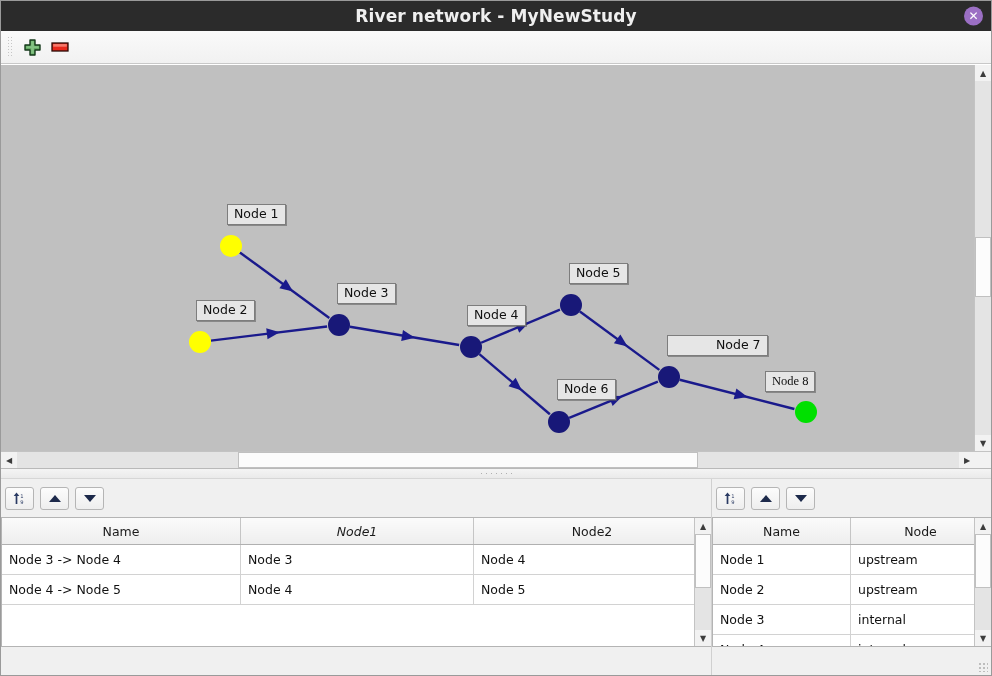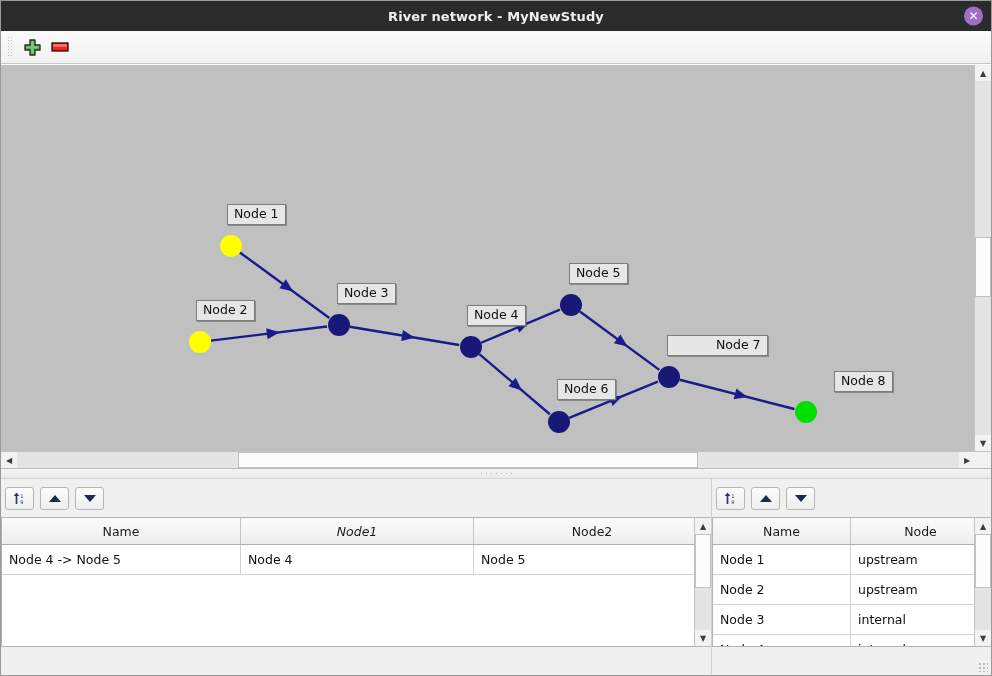--- a/index.html
+++ b/index.html
@@ -25,21 +25,21 @@
     position: relative;
     height: 30px;
     background: #2b2b2b;
     color: #e8e8e8;
     display: flex;
     align-items: center;
     justify-content: center;
     flex: 0 0 30px;
   }
   .titlebar .title {
-    font-size: 13px;
+    font-size: 17px;
     font-weight: bold;
     letter-spacing: 0.1px;
     color: #efefef;
   }
   .close-btn {
     position: absolute;
     right: 8px; top: 50%;
     transform: translateY(-50%);
     width: 19px; height: 19px;
     border-radius: 50%;
@@ -305,21 +305,21 @@
         </g>
     </svg>
     <div id="labels-layer">
         <div class="node-label" style="left: 226px; top: 139px;">Node 1</div>
         <div class="node-label" style="left: 195px; top: 235px;">Node 2</div>
         <div class="node-label" style="left: 336px; top: 218px;">Node 3</div>
         <div class="node-label" style="left: 466px; top: 240px;">Node 4</div>
         <div class="node-label" style="left: 568px; top: 198px;">Node 5</div>
         <div class="node-label" style="left: 556px; top: 314px;">Node 6</div>
         <div class="node-label" style="left: 666px; top: 270px; padding-left: 48px;">Node 7</div>
-        <div class="node-label" style="left: 833px; top: 306px;">Node 8</div>
+        <div class="node-label" style="left: 764px; top: 306px; font-family: Liberation Serif, serif;">Node 8</div>
       </div>
 
     <div class="vscroll">
       <div class="vtrack" style="top:16px;bottom:16px;"></div>
       <div class="sb-arrow" style="top:0;left:0;width:16px;height:16px;">▲</div>
       <div class="sb-thumb" style="top:172px;left:0;width:16px;height:60px;"></div>
       <div class="sb-arrow" style="bottom:0;left:0;width:16px;height:16px;">▼</div>
     </div>
   </div>
 
@@ -356,20 +356,25 @@
       <div class="table-area">
         <table class="grid" id="branch-table">
           <thead>
               <tr id="branch-head">
                 <th style="width: 236px;">Name</th>
                 <th style="width: 230px; font-style: italic;">Node1</th>
                 <th>Node2</th>
               </tr>
             </thead>
           <tbody id="branch-body">
+              <tr>
+                <td>Node 3 -&gt; Node 4</td>
+                <td>Node 3</td>
+                <td>Node 4</td>
+              </tr>
               <tr>
                 <td>Node 4 -&gt; Node 5</td>
                 <td>Node 4</td>
                 <td>Node 5</td>
               </tr>
             </tbody>
         </table>
         <div class="tbl-scroll">
           <div class="vtrack" style="top:16px;bottom:16px;"></div>
           <div class="sb-arrow" style="top:0;left:0;width:16px;height:16px;">▲</div>

